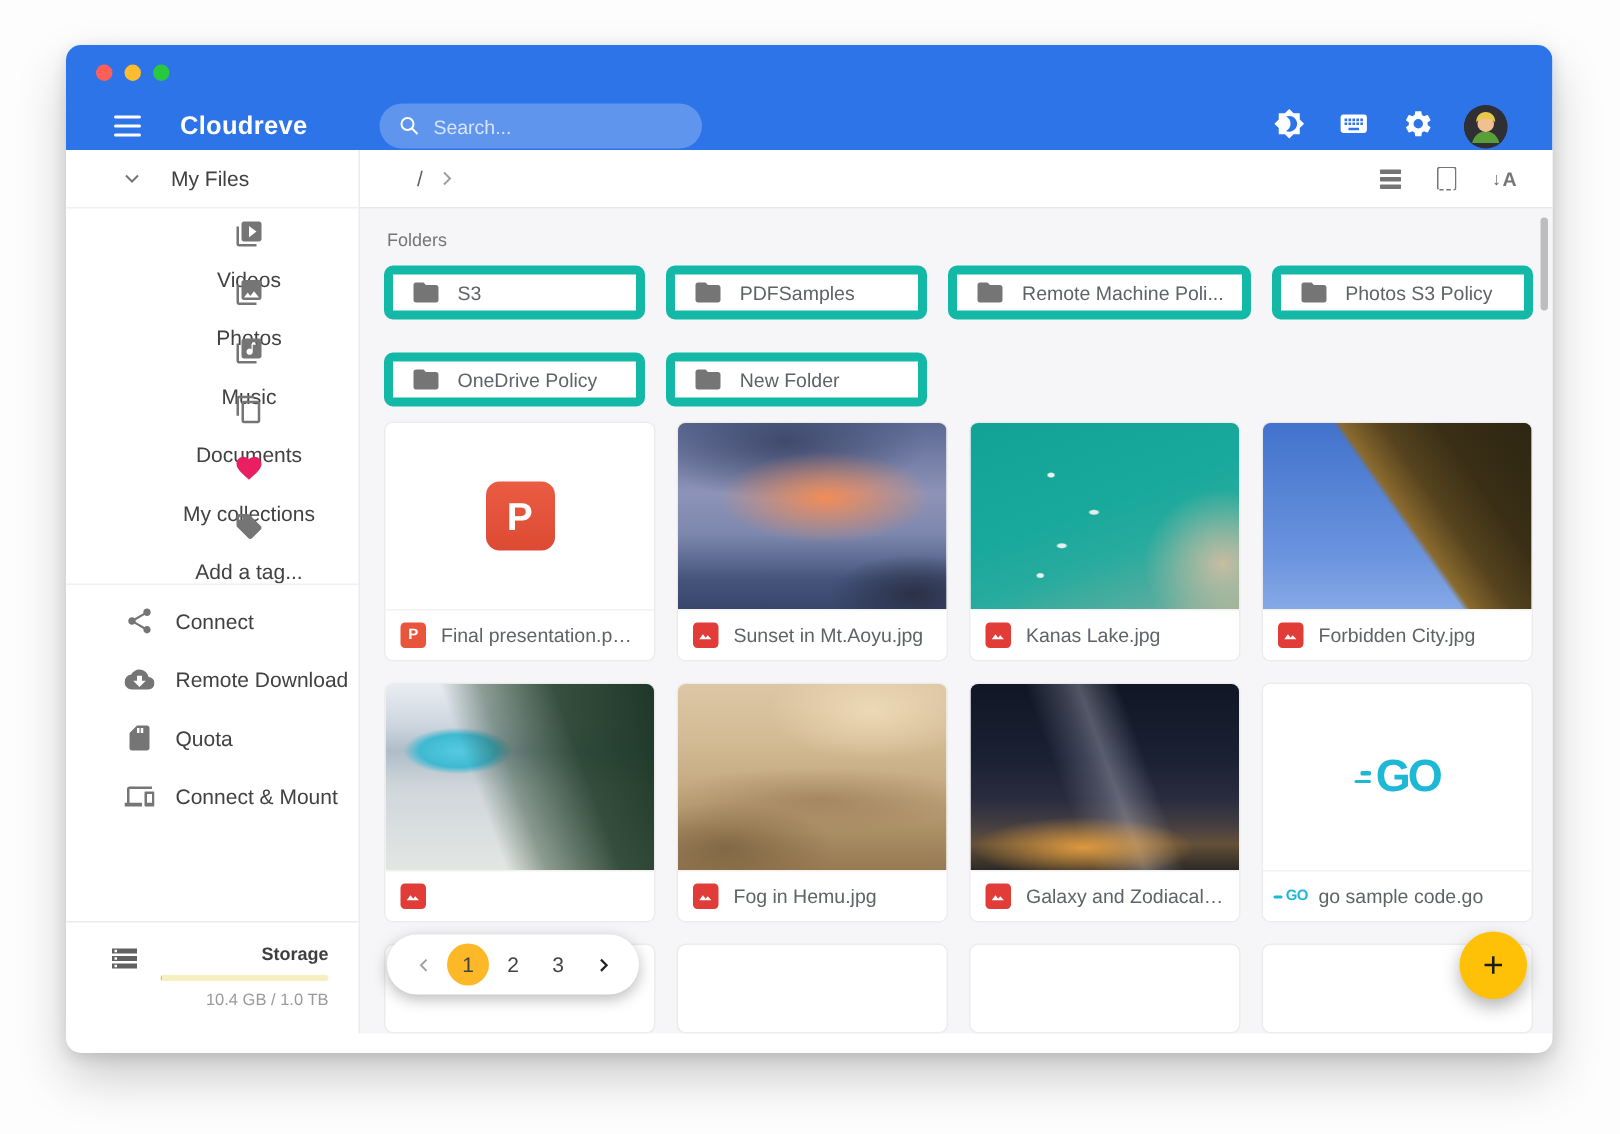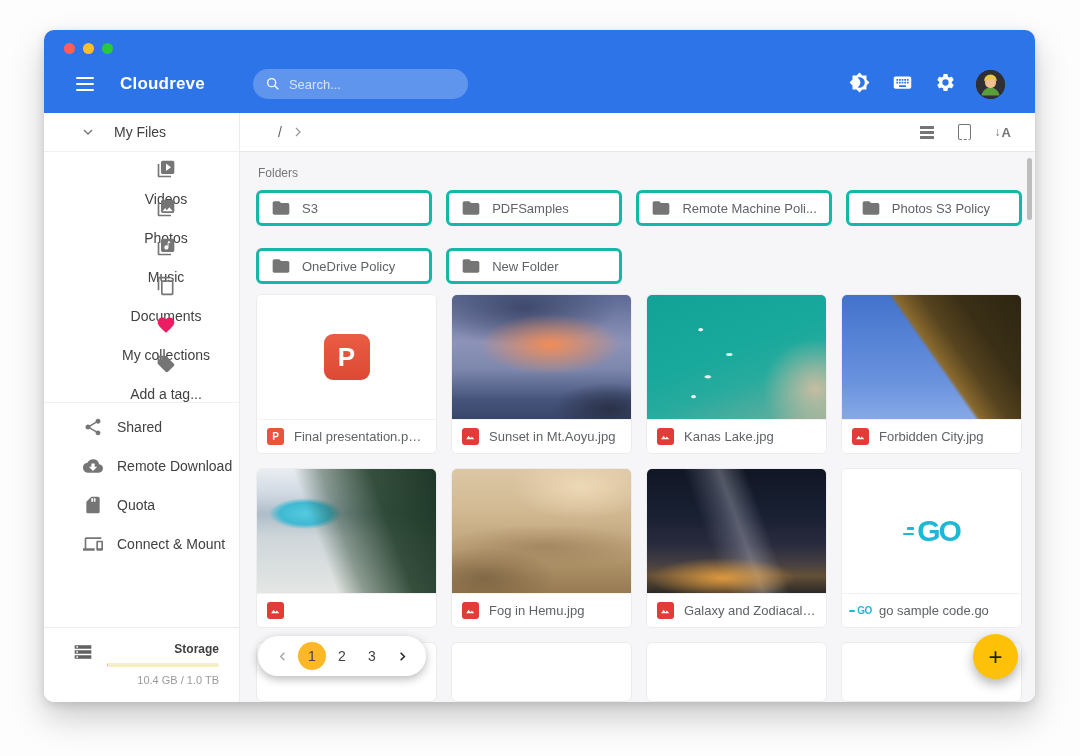--- a/index.html
+++ b/index.html
@@ -6,21 +6,21 @@
   html,body { width:1080px; height:756px; overflow:hidden; background:#fdfdfd;
     font-family:"Liberation Sans", sans-serif; }
   .page { position:relative; width:1080px; height:756px; }
 
   
   .window { position:absolute; left:44px; top:30px; width:991px; height:672px;
     border-radius:10px; overflow:hidden; background:#fff;
     box-shadow:0 16px 34px rgba(0,0,0,.20), 0 3px 10px rgba(0,0,0,.12); }
 
   
-  .appbar { height:83px; background:#2e74e9; color:#fff; }
+  .appbar { height:70px; background:#2e74e9; color:#fff; }
   .traffic { display:flex; gap:8px; padding:13px 0 0 20px; }
   .tl { width:11px; height:11px; border-radius:50%; display:inline-block; cursor:pointer; }
   .tl.red{background:#ff5f57}.tl.yellow{background:#febc2e}.tl.green{background:#28c840}
   .appbar-row { display:flex; align-items:center; height:48px; margin-top:6px; padding:0 30px 0 28px; }
   .hamburger { background:none;border:none;cursor:pointer; display:flex; flex-direction:column; gap:4px; padding:4px; }
   .hamburger i { width:18px; height:2px; background:#fff; border-radius:1px; }
   .app-title { font-size:17px; font-weight:bold; margin-left:22px; letter-spacing:.2px; }
   .search { display:flex; align-items:center; margin-left:48px; width:215px; height:30px;
     background:rgba(255,255,255,.24); border-radius:15px; padding:0 12px; gap:8px; }
   .search input { background:transparent; border:none; outline:none; color:#ffffff;
@@ -68,21 +68,21 @@
     border-bottom-style:dashed; }
   .sort-ic { display:flex; align-items:center; color:#757575; font-size:13px; font-weight:bold; gap:1px; }
   .sort-ic .arrow { font-size:12px; font-weight:normal; }
 
   
   .content { flex:1; overflow:hidden; padding:14px 13px 0 16px; }
   .sec-label { font-size:12px; color:#757575; padding-left:2px; }
   .sec-label.files { margin-top:22px; }
   .folders-grid { margin-top:10px; display:grid; grid-template-columns:repeat(4,1fr);
     column-gap:14px; row-gap:22px; }
-  .fcard { height:36px; background:#fff; border:3px solid #14b8a6; border-radius:6px;
+  .fcard { height:36px; background:#fff; border:6px solid #14b8a6; border-radius:6px;
     display:flex; align-items:center; gap:11px; padding:0 12px; cursor:pointer; text-align:left; }
   .fcard .fname, .cfoot .fname { font-size:13px; color:#5f6368; white-space:nowrap;
     overflow:hidden; text-overflow:ellipsis; }
   .files-grid { margin-top:10px; display:grid; grid-template-columns:repeat(4,1fr);
     column-gap:14px; row-gap:14px; }
   .card { background:#fff; border:1px solid #ececec; border-radius:6px; overflow:hidden; cursor:pointer; }
   .card.partial { height:60px; border-radius:6px; }
   .thumb { height:124px; position:relative; }
   .cfoot { height:34px; display:flex; align-items:center; gap:10px; padding:0 10px;
     border-top:1px solid #f2f2f2; background:#fff; }
@@ -274,21 +274,21 @@
 
         <div class="sb-div"></div>
 
         <nav class="sb-group second">
           <div class="sb-item nav">
             <span class="sb-ic">
                 <svg viewBox="0 0 24 24" width="20" height="20">
                   <path fill="#757575" d="M18 16.08c-.76 0-1.44.3-1.96.77L8.91 12.7c.05-.23.09-.46.09-.7s-.04-.47-.09-.7l7.05-4.11c.54.5 1.25.81 2.04.81 1.66 0 3-1.34 3-3s-1.34-3-3-3-3 1.34-3 3c0 .24.04.47.09.7L8.04 9.81C7.5 9.31 6.79 9 6 9c-1.66 0-3 1.34-3 3s1.34 3 3 3c.79 0 1.5-.31 2.04-.81l7.12 4.16c-.05.21-.08.43-.08.65 0 1.61 1.31 2.92 2.92 2.92 1.61 0 2.92-1.31 2.92-2.92s-1.31-2.92-2.92-2.92z"></path>
                 </svg>
               </span>
-            <span class="sb-label">Shared</span>
+            <span class="sb-label">Connect</span>
           </div>
           <div class="sb-item nav">
             <span class="sb-ic">
                 <svg viewBox="0 0 24 24" width="20" height="20">
                   <path fill-rule="evenodd" fill="#757575" d="M19.35 10.04A7.49 7.49 0 0012 4C9.11 4 6.6 5.64 5.35 8.04A5.994 5.994 0 000 14c0 3.31 2.69 6 6 6h13c2.76 0 5-2.24 5-5 0-2.64-2.05-4.78-4.65-4.96zM17 13l-5 5-5-5h3V9h4v4h3z"></path>
                 </svg>
               </span>
             <span class="sb-label">Remote Download</span>
           </div>
           <div class="sb-item nav">

